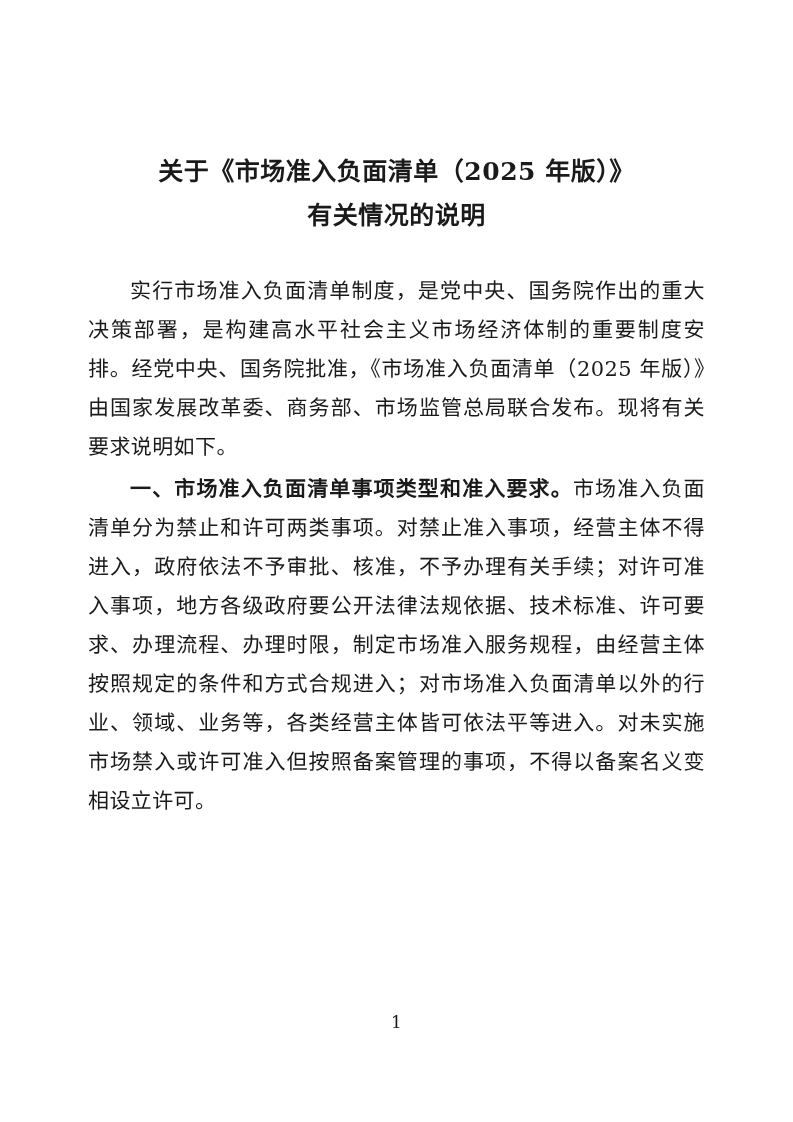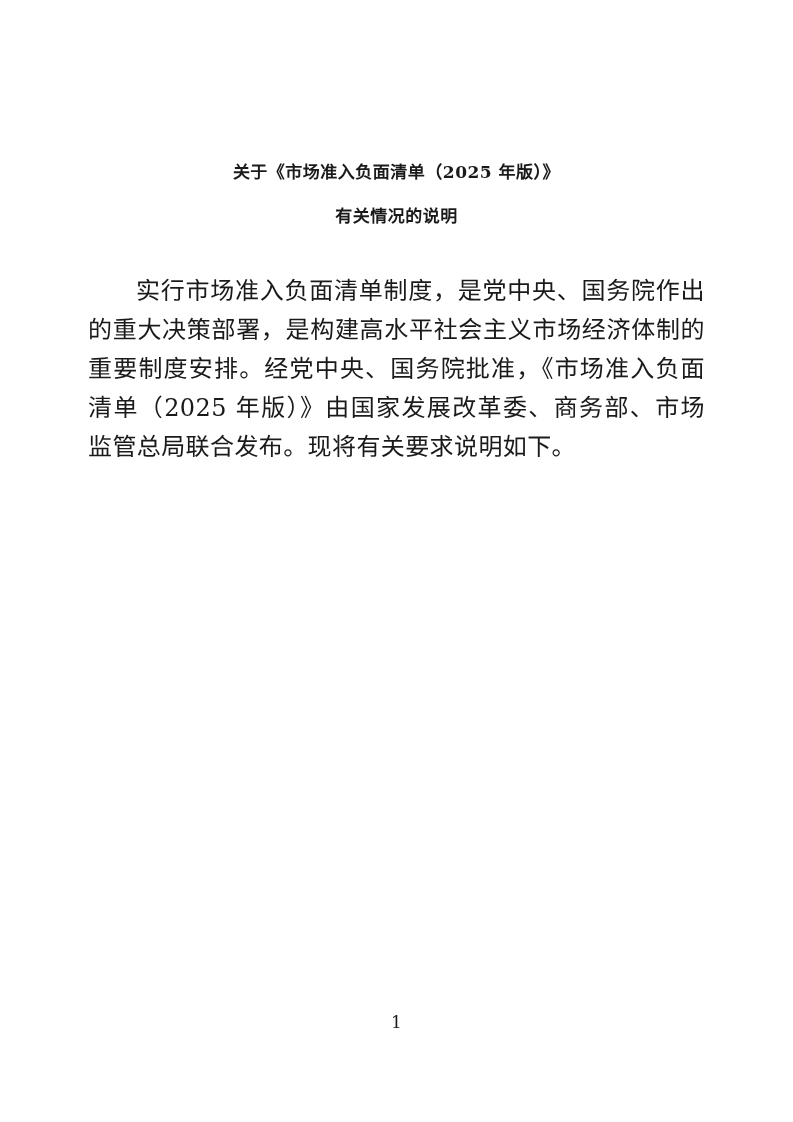--- a/index.html
+++ b/index.html
@@ -17,31 +17,31 @@
   .page {
     position: relative;
     width: 793px;
     height: 1122px;
     box-sizing: border-box;
     padding: 150px 88px 40px 88px;
   }
   .doc-title {
     text-align: center;
     font-weight: bold;
-    font-size: 17px;
+    font-size: 25px;
     line-height: 44px;
     letter-spacing: 0.5px;
     margin: 0 0 34px 0;
   }
   .doc-title .line {
     display: block;
     white-space: nowrap;
   }
   .para {
-    font-size: 24px;
+    font-size: 21px;
     line-height: 39px;
     text-align: justify;
     text-justify: inter-ideograph;
     text-indent: 2em;
     margin: 0 0 0 0;
     letter-spacing: 0.4px;
   }
   .para + .para {
     margin-top: 2px;
   }
@@ -65,17 +65,20 @@
 
   <h1 class="doc-title">
     <span class="line">关于《市场准入负面清单（2025 年版）》</span>
     <span class="line">有关情况的说明</span>
   </h1>
 
   <p class="para">
     <span>实行市场准入负面清单制度，是党中央、国务院作出的重大决策部署，是构建高水平社会主义市场经济体制的重要制度安排。经党中央、国务院批准，《市场准入负面清单（2025 年版）》由国家发展改革委、商务部、市场监管总局联合发布。现将有关要求说明如下。</span>
   </p>
 
+  <p class="para">
+    <b>一、市场准入负面清单事项类型和准入要求。</b><span>市场准入负面清单分为禁止和许可两类事项。对禁止准入事项，经营主体不得进入，政府依法不予审批、核准，不予办理有关手续；对许可准入事项，地方各级政府要公开法律法规依据、技术标准、许可要求、办理流程、办理时限，制定市场准入服务规程，由经营主体按照规定的条件和方式合规进入；对市场准入负面清单以外的行业、领域、业务等，各类经营主体皆可依法平等进入。对未实施市场禁入或许可准入但按照备案管理的事项，不得以备案名义变相设立许可。</span>
+  </p>
 
 
   <div class="page-number">1</div>
 
 </div>
 
 </body></html>

